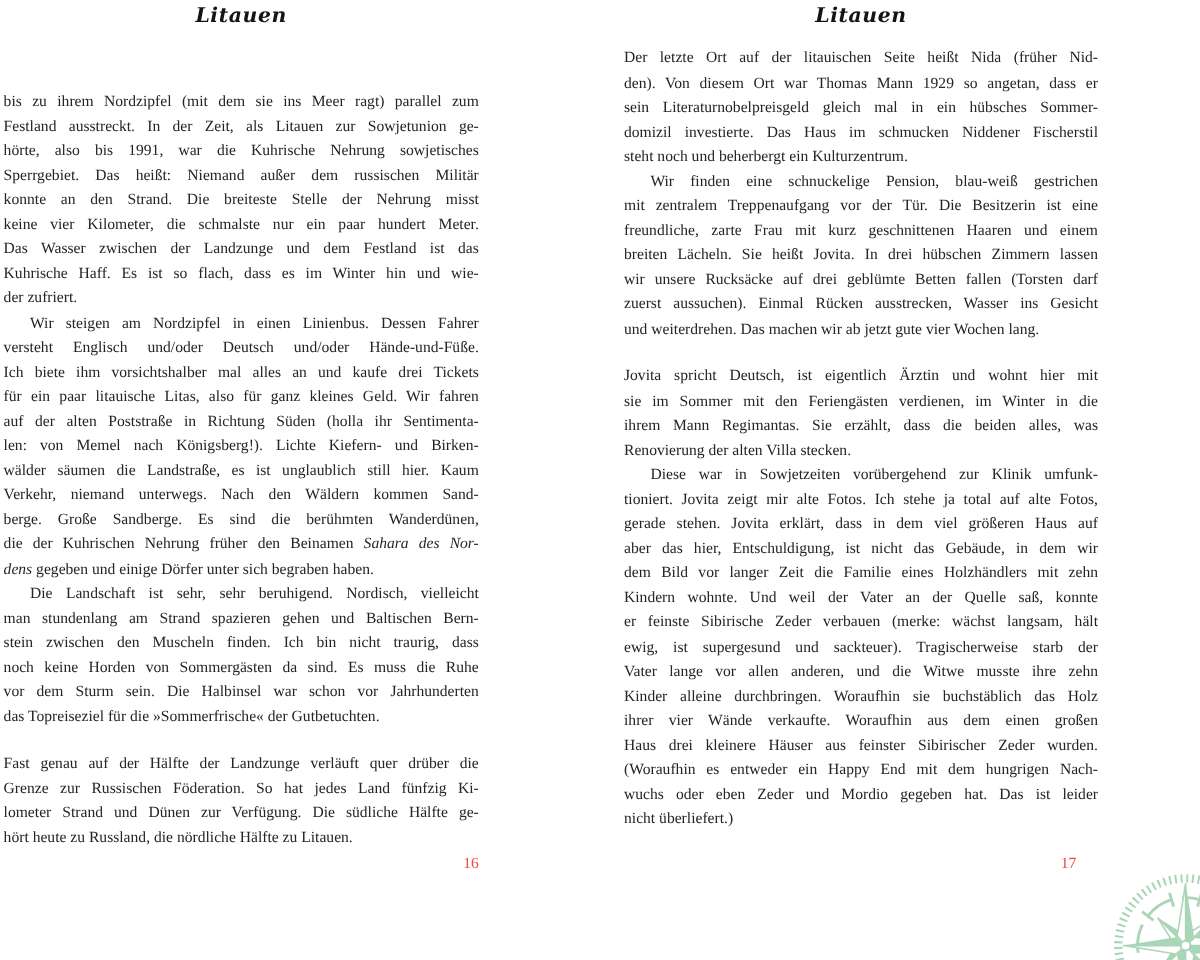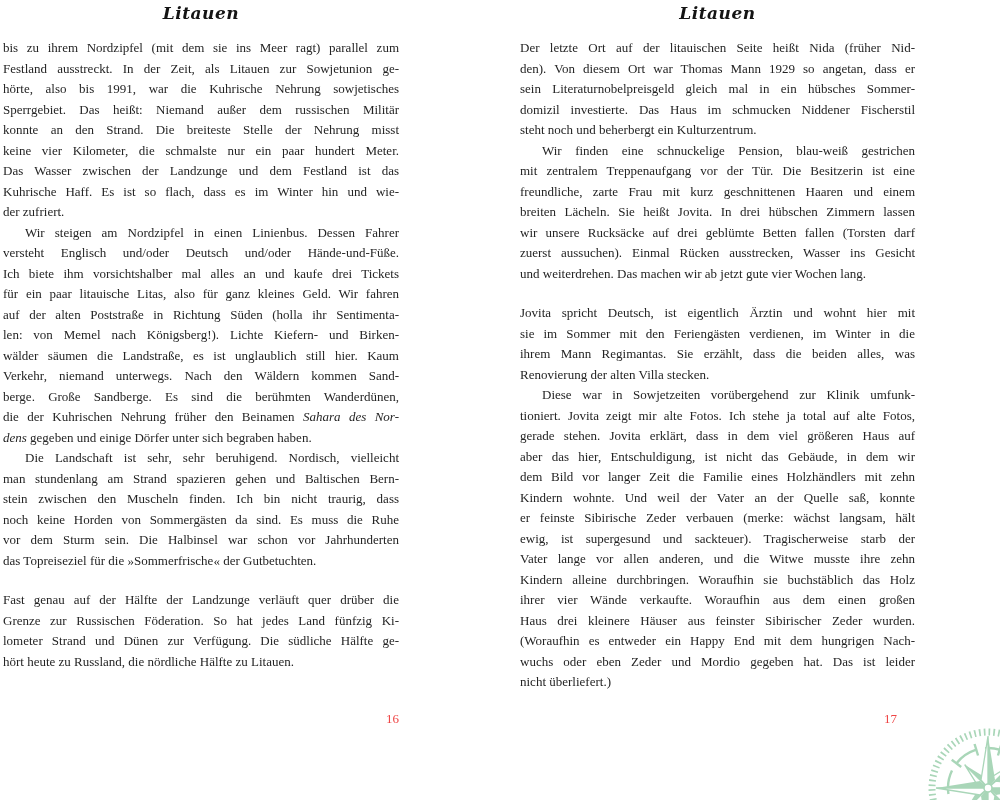--- a/index.html
+++ b/index.html
@@ -27,21 +27,21 @@
   .header-left  { left: 3px;  width: 396px; }
   .header-right { left: 520px; width: 395px; }
 
   .page-text {
     position: absolute;
     top: 38px;
     font-size: 13px;
     line-height: 20.5px;
     text-rendering: optimizeLegibility;
   }
-  .page-text-left  { left: 3px;  width: 396px; }
+  .page-text-left  { left: 3px;  width: 396px; margin-top: 36px; }
   .page-text-right { left: 520px; width: 395px; }
 
   .para { margin: 0; }
   .para.gap { margin-top: 19px; }
 
   .line {
     text-align: justify;
     text-align-last: justify;
     height: 20.5px;
     overflow: visible;
@@ -146,21 +146,21 @@
       <div class="para">
         <div class="line indent"><span>Diese war in Sowjetzeiten vorübergehend zur Klinik umfunk-</span></div>
         <div class="line"><span>tioniert. Jovita zeigt mir alte Fotos. Ich stehe ja total auf alte Fotos,</span></div>
         <div class="line"><span>gerade stehen. Jovita erklärt, dass in dem viel größeren Haus auf</span></div>
         <div class="line"><span>aber das hier, Entschuldigung, ist nicht das Gebäude, in dem wir</span></div>
         <div class="line"><span>dem Bild vor langer Zeit die Familie eines Holzhändlers mit zehn</span></div>
         <div class="line"><span>Kindern wohnte. Und weil der Vater an der Quelle saß, konnte</span></div>
         <div class="line"><span>er feinste Sibirische Zeder verbauen (merke: wächst langsam, hält</span></div>
         <div class="line"><span>ewig, ist supergesund und sackteuer). Tragischerweise starb der</span></div>
         <div class="line"><span>Vater lange vor allen anderen, und die Witwe musste ihre zehn</span></div>
-        <div class="line"><span>Kindern alleine durchbringen. Woraufhin sie buchstäblich das Holz</span></div>
+        <div class="line"><span>Kinder alleine durchbringen. Woraufhin sie buchstäblich das Holz</span></div>
         <div class="line"><span>ihrer vier Wände verkaufte. Woraufhin aus dem einen großen</span></div>
         <div class="line"><span>Haus drei kleinere Häuser aus feinster Sibirischer Zeder wurden.</span></div>
         <div class="line"><span>(Woraufhin es entweder ein Happy End mit dem hungrigen Nach-</span></div>
         <div class="line"><span>wuchs oder eben Zeder und Mordio gegeben hat. Das ist leider</span></div>
         <div class="line last"><span>nicht überliefert.)</span></div>
       </div>
     </div>
 
   <div class="page-number page-number-left">16</div>
 

